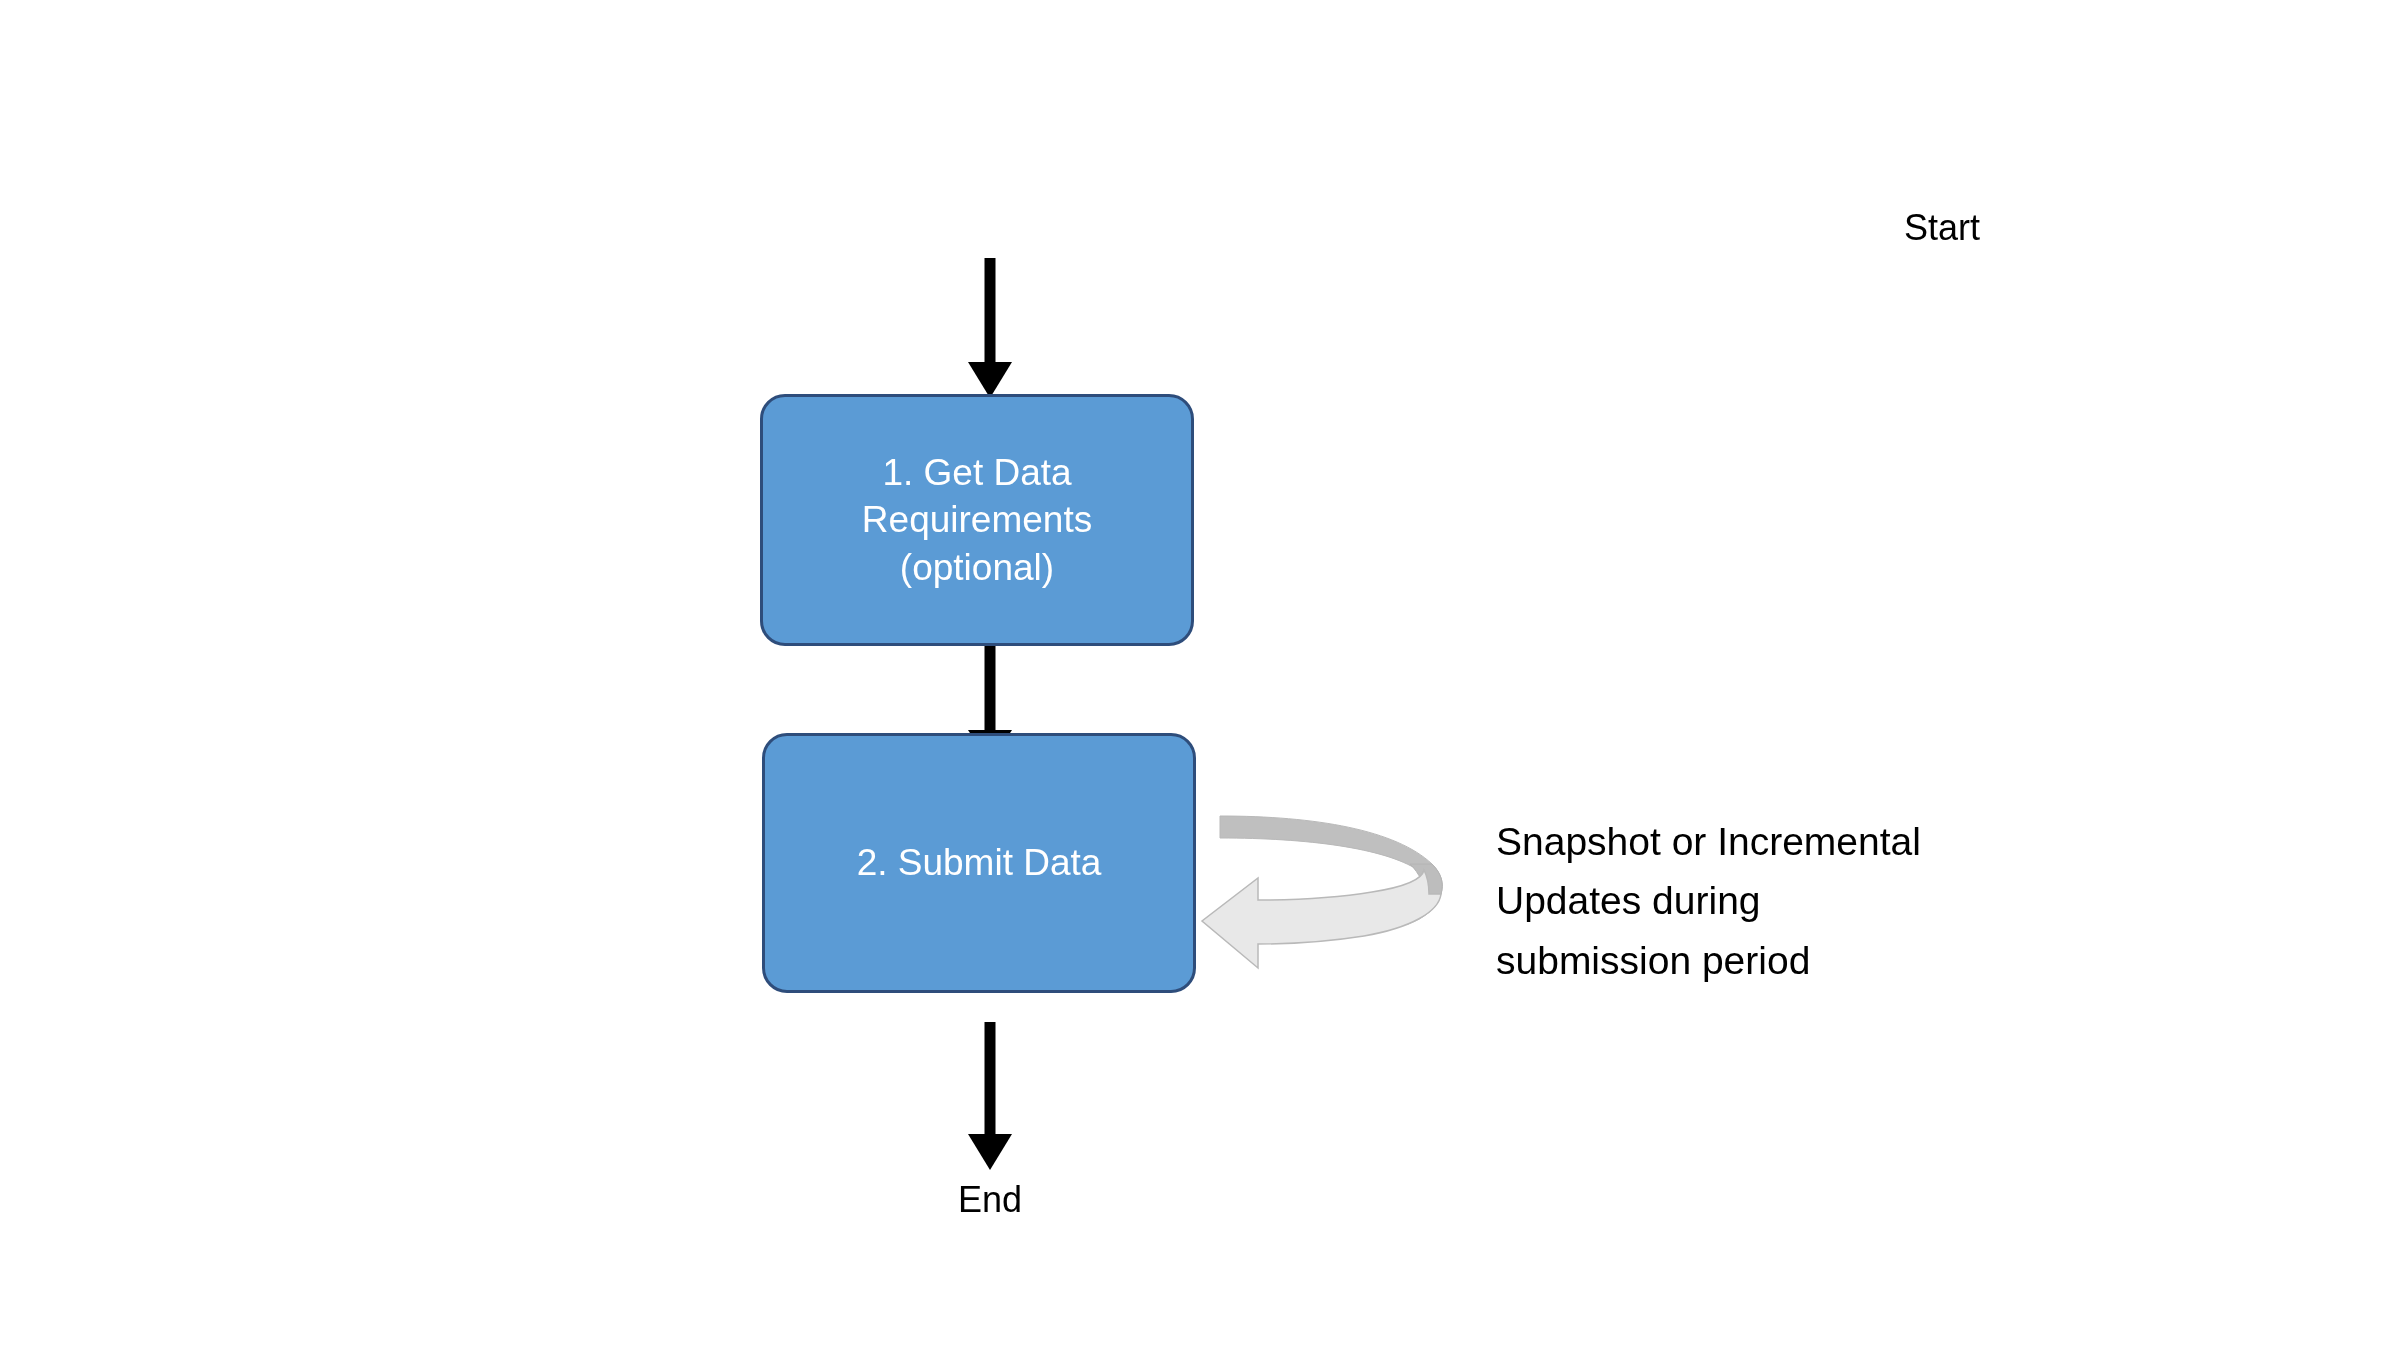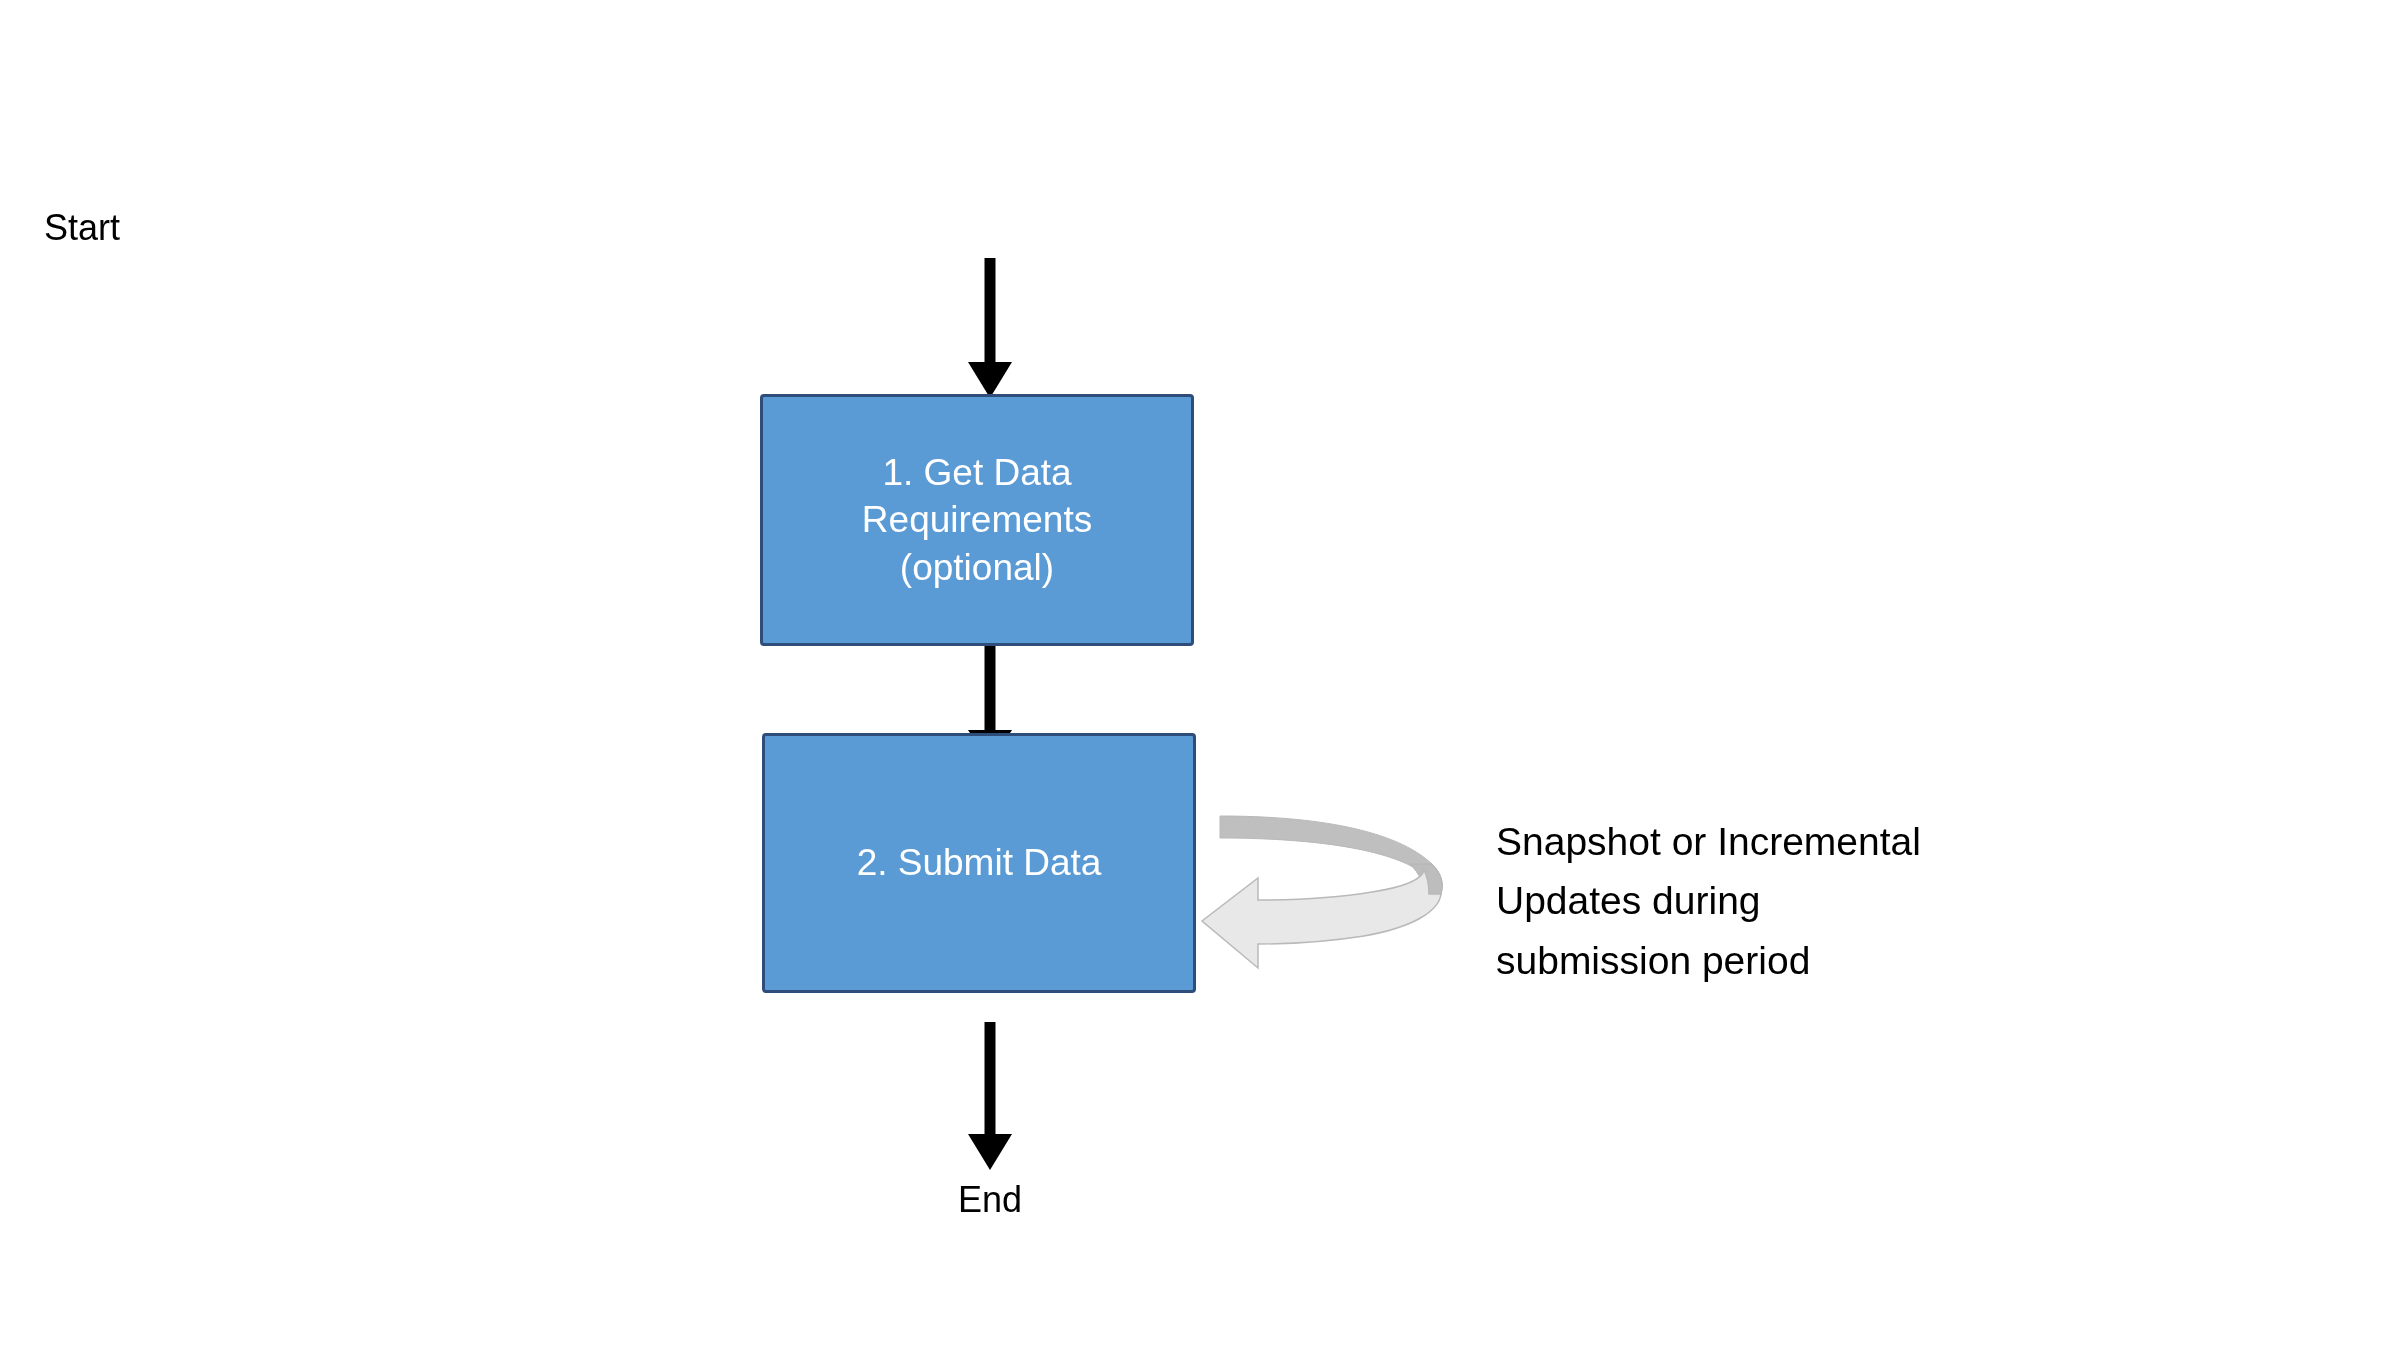--- a/index.html
+++ b/index.html
@@ -26,41 +26,40 @@
     line-height: 1.1;
     color: #000000;
     text-align: center;
     white-space: nowrap;
     font-weight: 400;
   }
   #start-label {
     left: 0;
     top: 208px;
     width: 1980px;
-    text-align: left;
-    padding-left: 44px;
+    text-align: right;
   }
   #end-label {
     left: 0;
     top: 1180px;
     width: 1980px;
     text-align: center;
   }
 
   
   .connector {
     position: absolute;
   }
 
   
   .process-box {
     position: absolute;
     background: #5B9BD5;
     border: 3px solid #2E4D7B;
-    border-radius: 4px;
+    border-radius: 25px;
     box-sizing: border-box;
     display: flex;
     align-items: center;
     justify-content: center;
     box-shadow: 0 0 0 0 rgba(0,0,0,0);
   }
   .process-box-text {
     color: #ffffff;
     font-size: 37px;
     line-height: 1.28;

